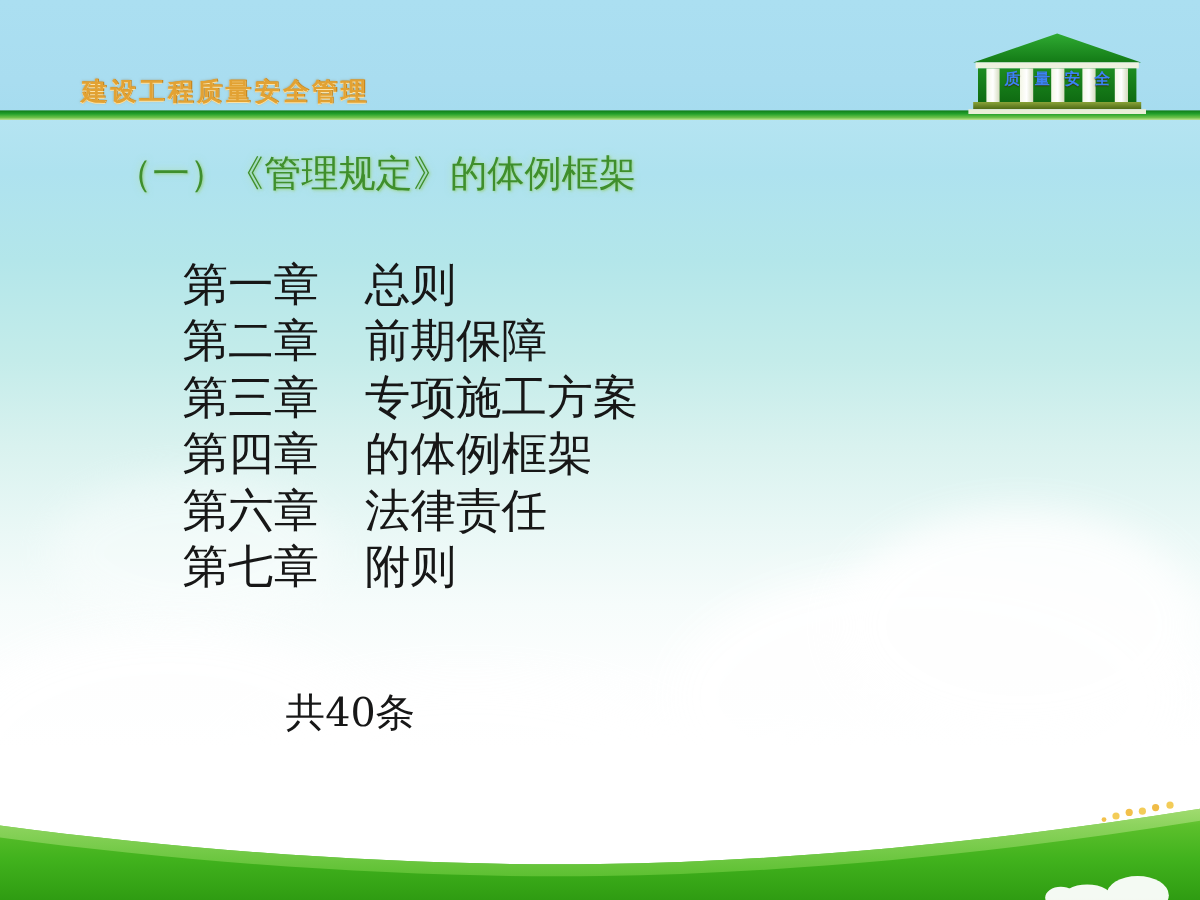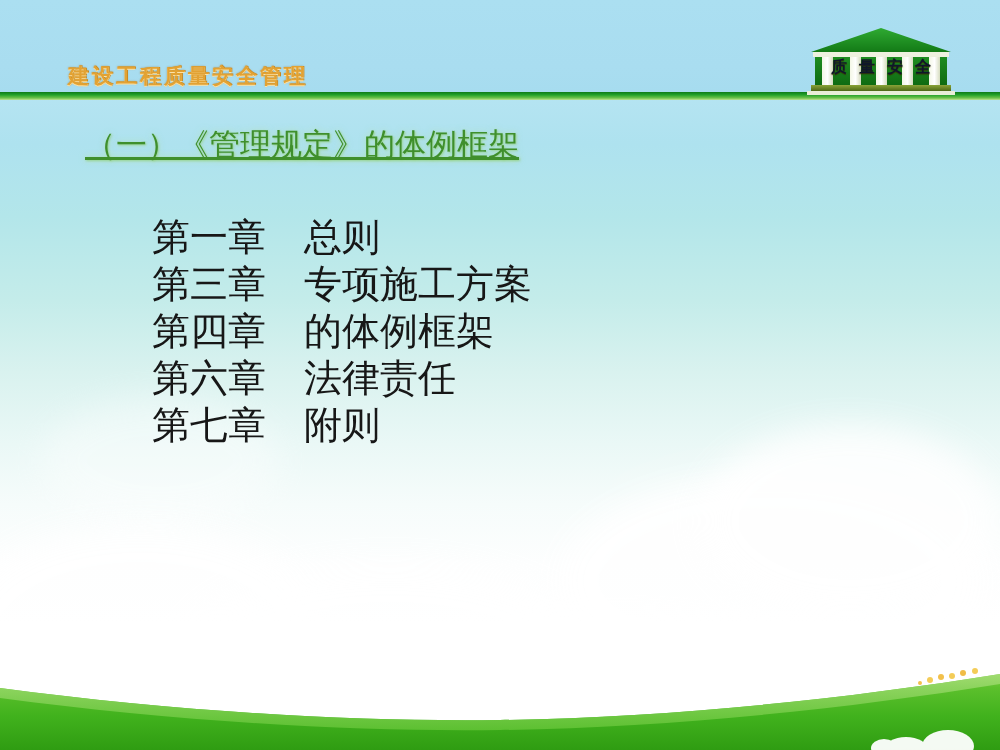--- a/index.html
+++ b/index.html
@@ -110,40 +110,39 @@
     height: 70px;
   }
   .logo svg { display: block; }
   .logo-text {
     position: absolute;
     left: 0;
     top: 31px;
     width: 152px;
     text-align: center;
     font-family: "DejaVu Sans", sans-serif;
-    font-size: 16px;
+    font-size: 13px;
     font-weight: bold;
     letter-spacing: 12px;
     text-indent: 12px;
-    color: #0f172a;
+    color: #3b82f6;
     text-shadow: 0 1px 1px rgba(60,40,0,.8);
     pointer-events: none;
   }
 
   
   .slide-title {
     position: absolute;
-    left: 85px;
+    left: 96px;
     top: 124px;
     font-family: "DejaVu Serif", serif;
     font-size: 31px;
     color: #3f8f2c;
     text-shadow: 1px 1px 2px rgba(150,210,140,.95), 0 0 6px rgba(180,225,160,.7);
     white-space: nowrap;
-    text-decoration: underline;
   }
 
   .chapter-list {
     position: absolute;
     left: 152px;
     top: 214px;
     width: 620px;
   }
   .chapter-row {
     display: block;
@@ -266,34 +265,38 @@
   </div>
 
   <div class="slide-title">（一）《管理规定》的体例框架</div>
 
   <div class="chapter-list">
 
     <div class="chapter-row">
       <span class="ch-num">第一章</span><span class="ch-name">总则</span>
     </div>
 
+    <div class="chapter-row">
+      <span class="ch-num">第二章</span><span class="ch-name">前期保障</span>
+    </div>
 
     <div class="chapter-row">
       <span class="ch-num">第三章</span><span class="ch-name">专项施工方案</span>
     </div>
 
     <div class="chapter-row">
       <span class="ch-num">第四章</span><span class="ch-name">的体例框架</span>
     </div>
 
 
     <div class="chapter-row">
       <span class="ch-num">第六章</span><span class="ch-name">法律责任</span>
     </div>
 
     <div class="chapter-row">
       <span class="ch-num">第七章</span><span class="ch-name">附则</span>
     </div>
 
   </div>
 
+  <div class="total-line">共40条</div>
 
 </div>
 
 </body></html>

